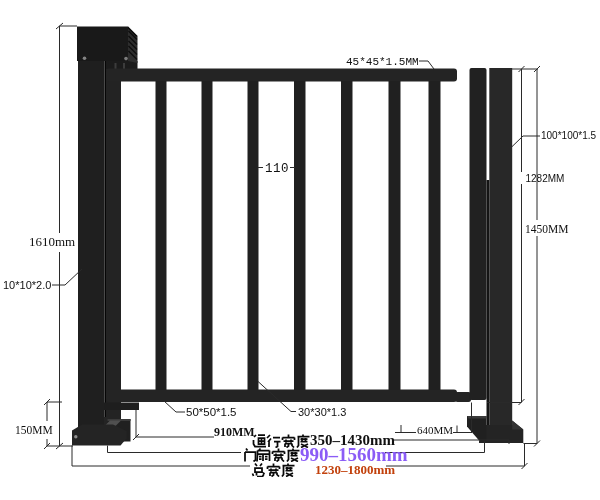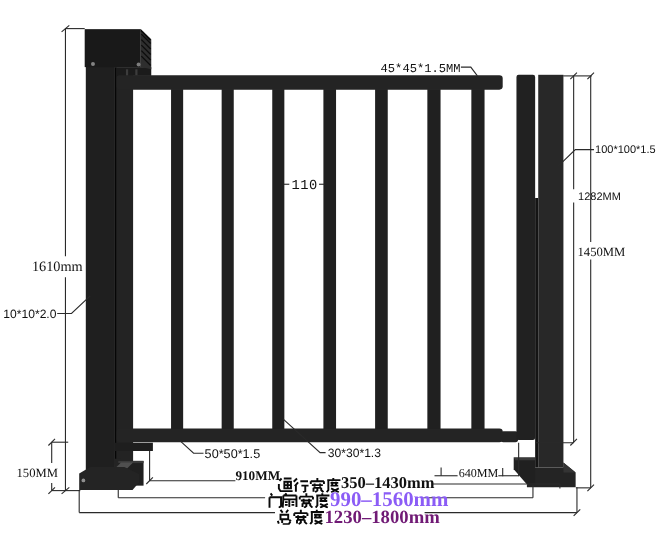--- a/index.html
+++ b/index.html
@@ -219,16 +219,16 @@
 <svg width="44" height="15" viewBox="0 0 44 15" style="display:block">
 <g stroke="#0a0a0a" stroke-width="1.75" fill="none">
 
 <path d="M4,1.5 l2,2.5 M11,1.5 l-2,2.5 M4,6 l7,0 l0,4 l-7,0 z M1.5,11.5 l1,2.5 M5.5,11 l0,2.5 M6,14.5 l5.5,0 l1.5,-2.5 M12,10.5 l1.5,1.5"></path>
 
 <path d="M16.5,4.5 l12,0 M22.5,1.5 l0,3 M16.5,4.5 l0,2.5 M28.5,4.5 l0,2.5 M17.5,8 l10,0 M20,6.5 l0,3 M25,6.5 l0,3 M19,10.5 l0,3.5 M19,10.5 l7,0 M22.5,10.5 l0,2.5 l-2,1.5 M26,10.5 l0,2 l2,2"></path>
 
 <path d="M37,1.5 l0,2 M31.5,3.5 l12,0 M32.5,3.5 l0,9 l-1.5,2 M34.5,6 l7,0 M36,5 l0,3.5 M39.5,5 l0,3.5 M34.5,8.5 l7,0 M35,11 l7,3.5 M42,11 l-7,3.5"></path>
 </g>
 </svg>
-<span style="font-family:'Liberation Serif',serif;font-weight:bold;font-size:17px;color:#701a75;line-height:15px;">1230–1800mm</span>
+<span style="font-family:'Liberation Serif',serif;font-weight:bold;font-size:13px;color:#c2410c;line-height:15px;margin-left:20px;">1230–1800mm</span>
 </div>
 
 </div>
 
 </body></html>

